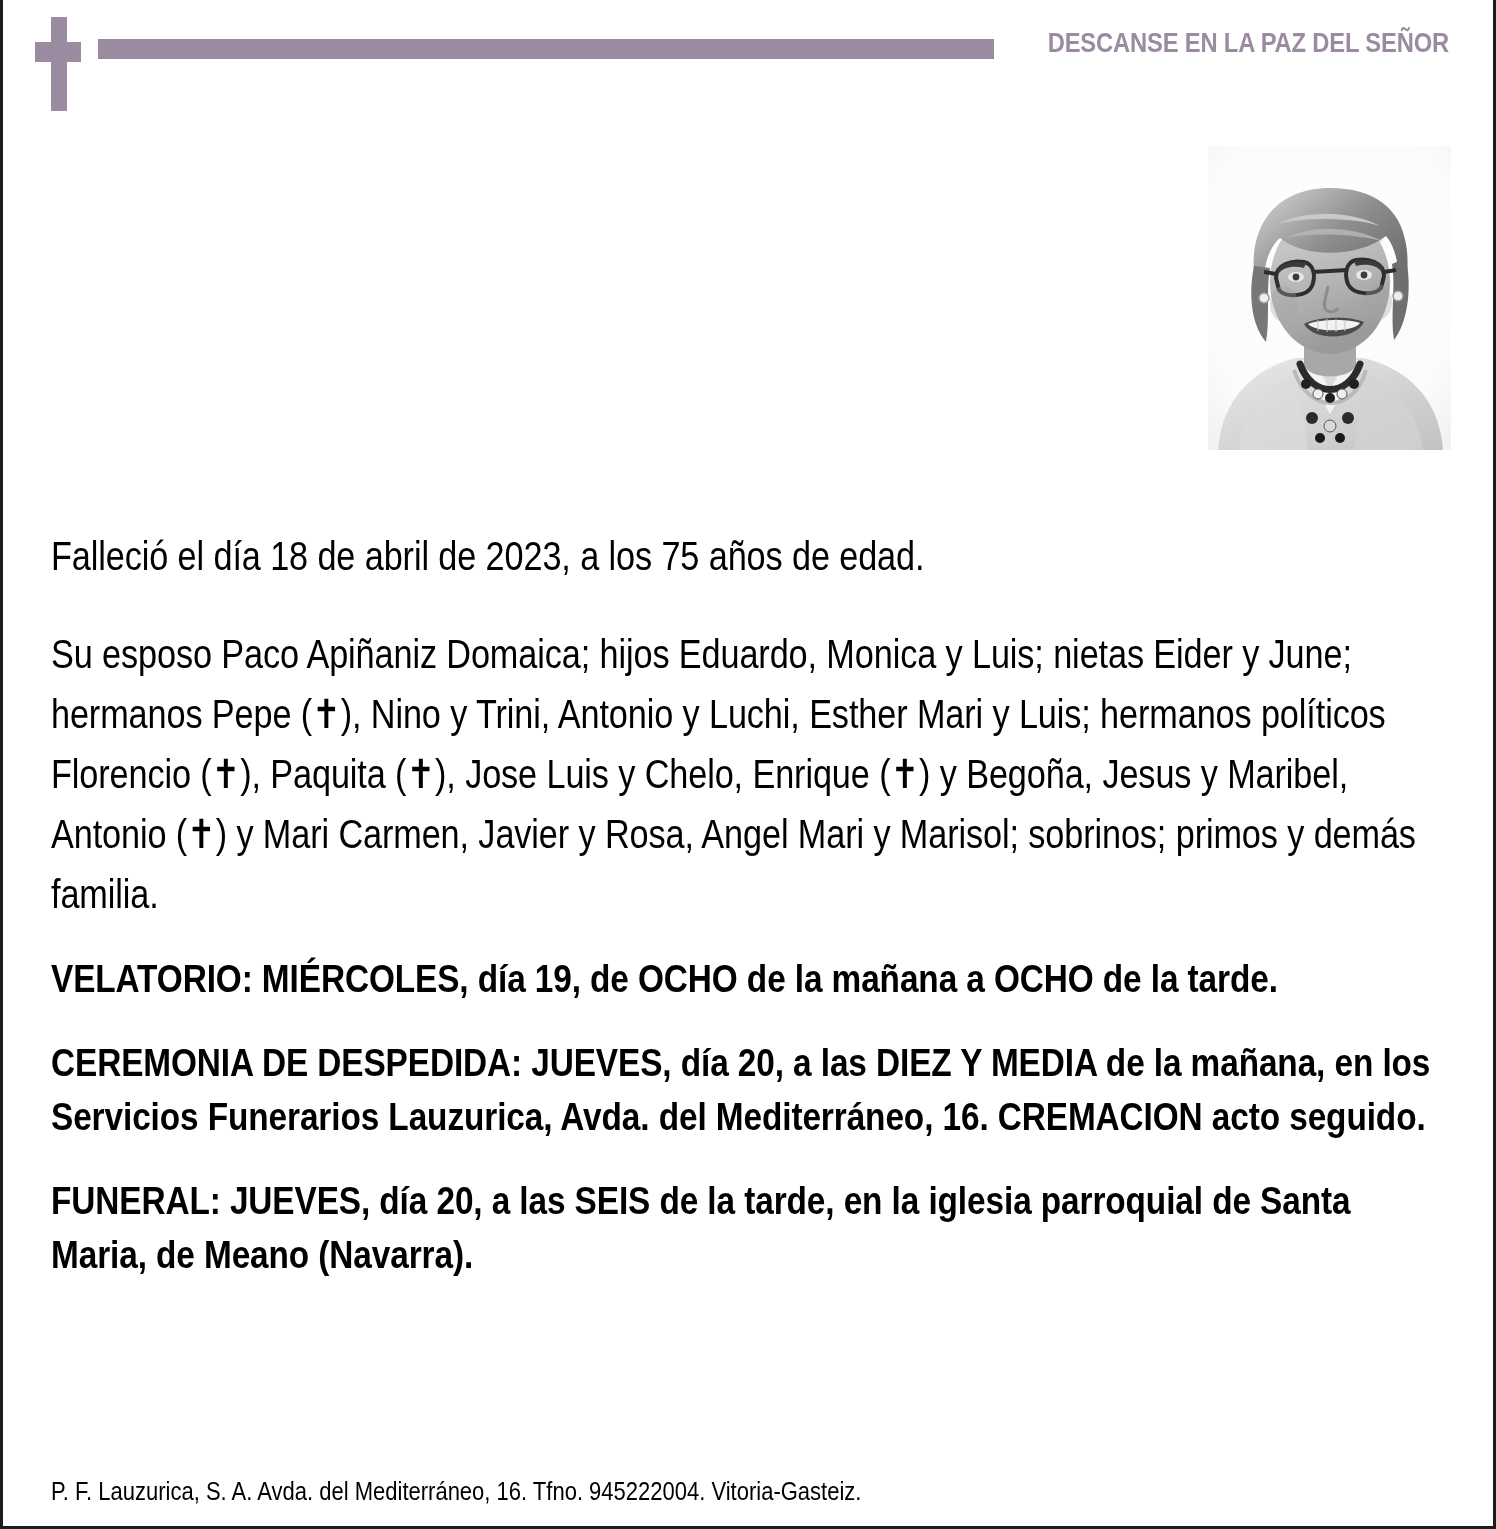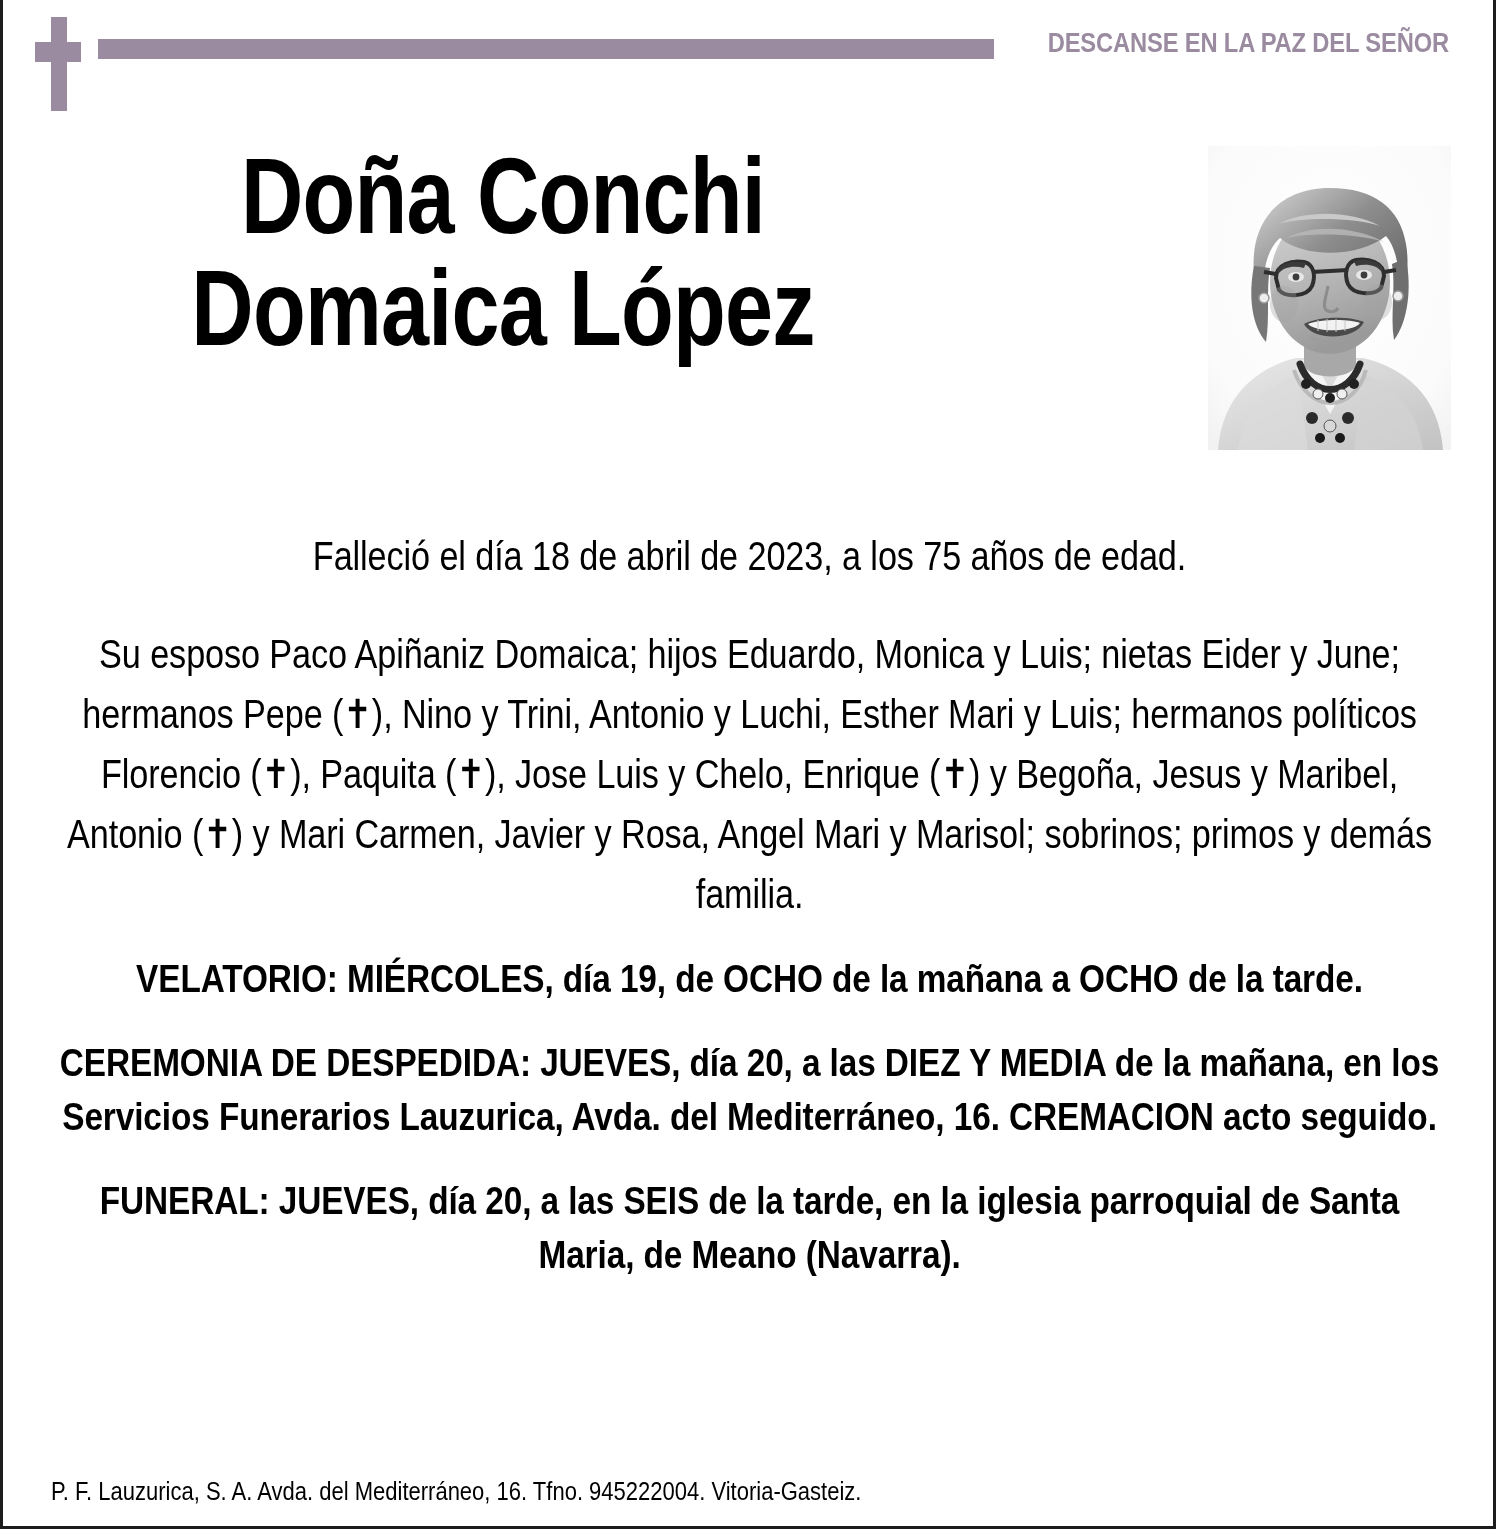--- a/index.html
+++ b/index.html
@@ -13,21 +13,20 @@
     width: 1496px;
     height: 1529px;
     box-sizing: border-box;
     background: #ffffff;
     border-left: 3px solid #1c1c1c;
     border-right: 3px solid #1c1c1c;
     border-bottom: 3px solid #1c1c1c;
     border-top: 0;
     font-family: "Liberation Sans", sans-serif;
     overflow: hidden;
-    text-align: center;
   }
 
   
   .header {
     position: relative;
     height: 120px;
   }
 
   .cross-mark {
     position: absolute;
@@ -154,24 +153,20 @@
 
   <div class="header">
     <div class="cross-mark">
       <div class="v"></div>
       <div class="h"></div>
     </div>
     <div class="header-bar"></div>
     <div class="header-text">DESCANSE EN LA PAZ DEL SEÑOR</div>
   </div>
 
-  <div class="name-block">
-    <span class="name-line">Doña Conchi</span>
-    <span class="name-line">Domaica López</span>
-  </div>
 
   <div class="photo">
     <svg viewBox="0 0 243 304" xmlns="http://www.w3.org/2000/svg">
       <defs>
         <linearGradient id="hairG" x1="0" y1="0" x2="1" y2="1">
           <stop offset="0%" stop-color="#d8d8d8"></stop>
           <stop offset="45%" stop-color="#8e8e8e"></stop>
           <stop offset="100%" stop-color="#5a5a5a"></stop>
         </linearGradient>
         <linearGradient id="skinG" x1="0" y1="0" x2="0.3" y2="1">

